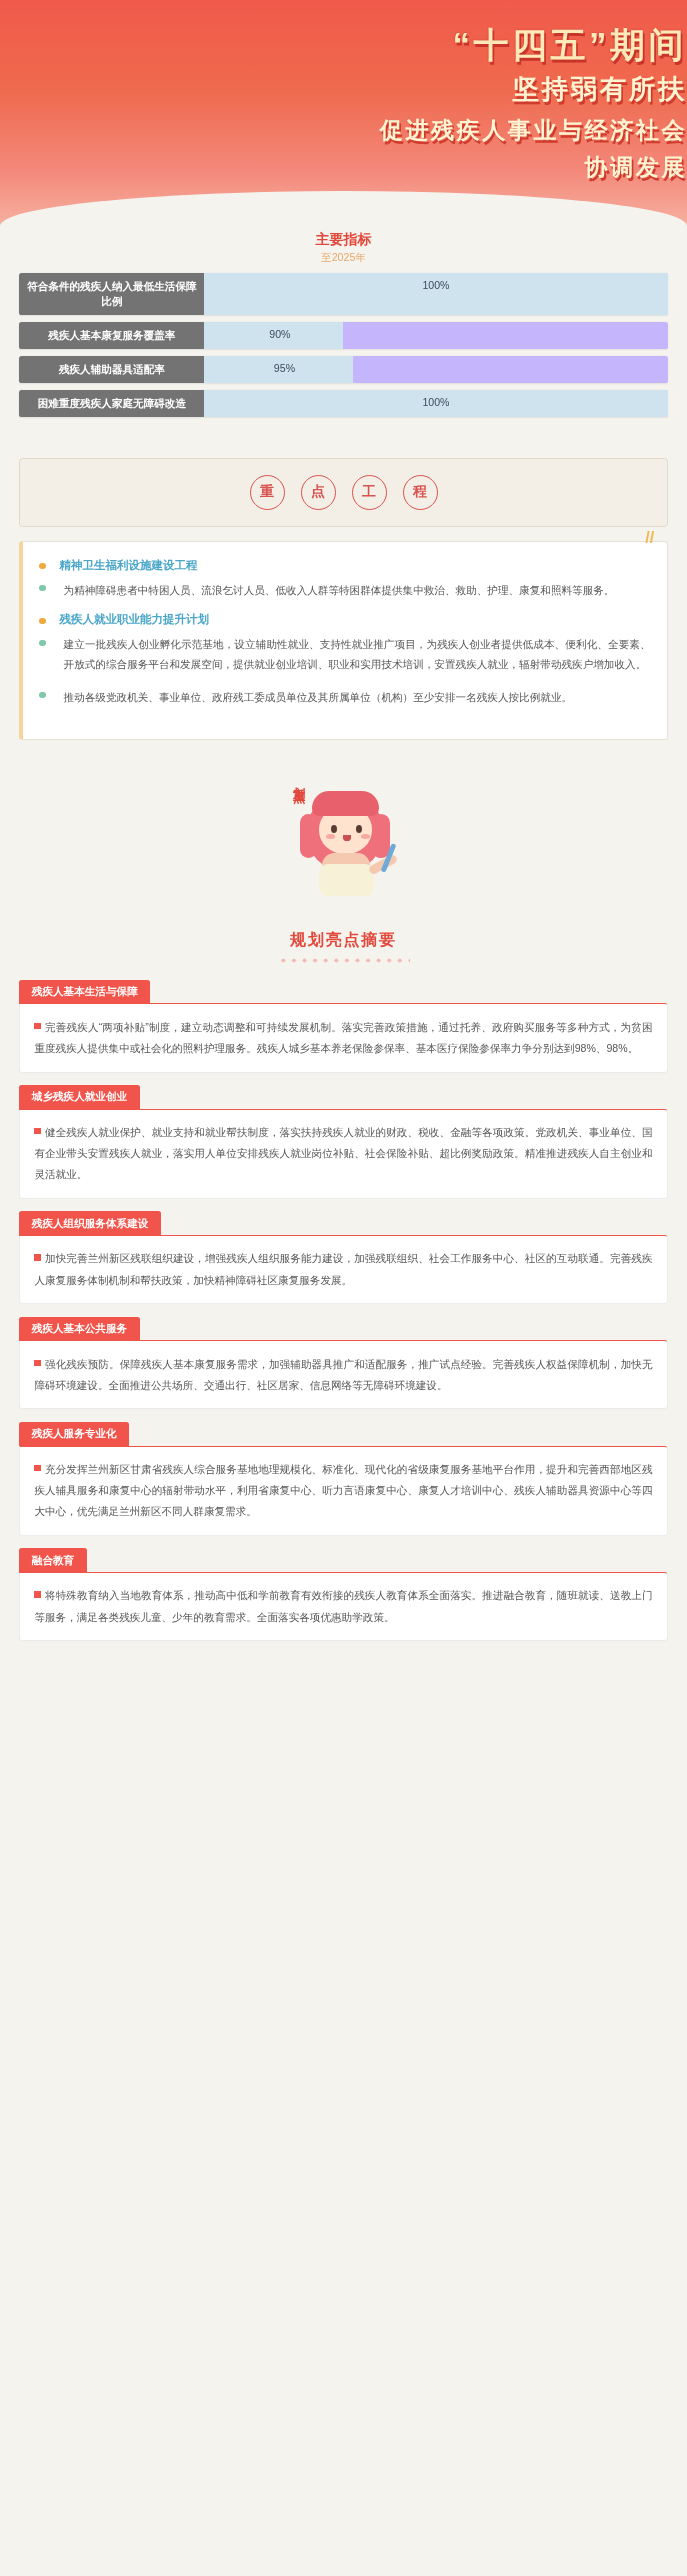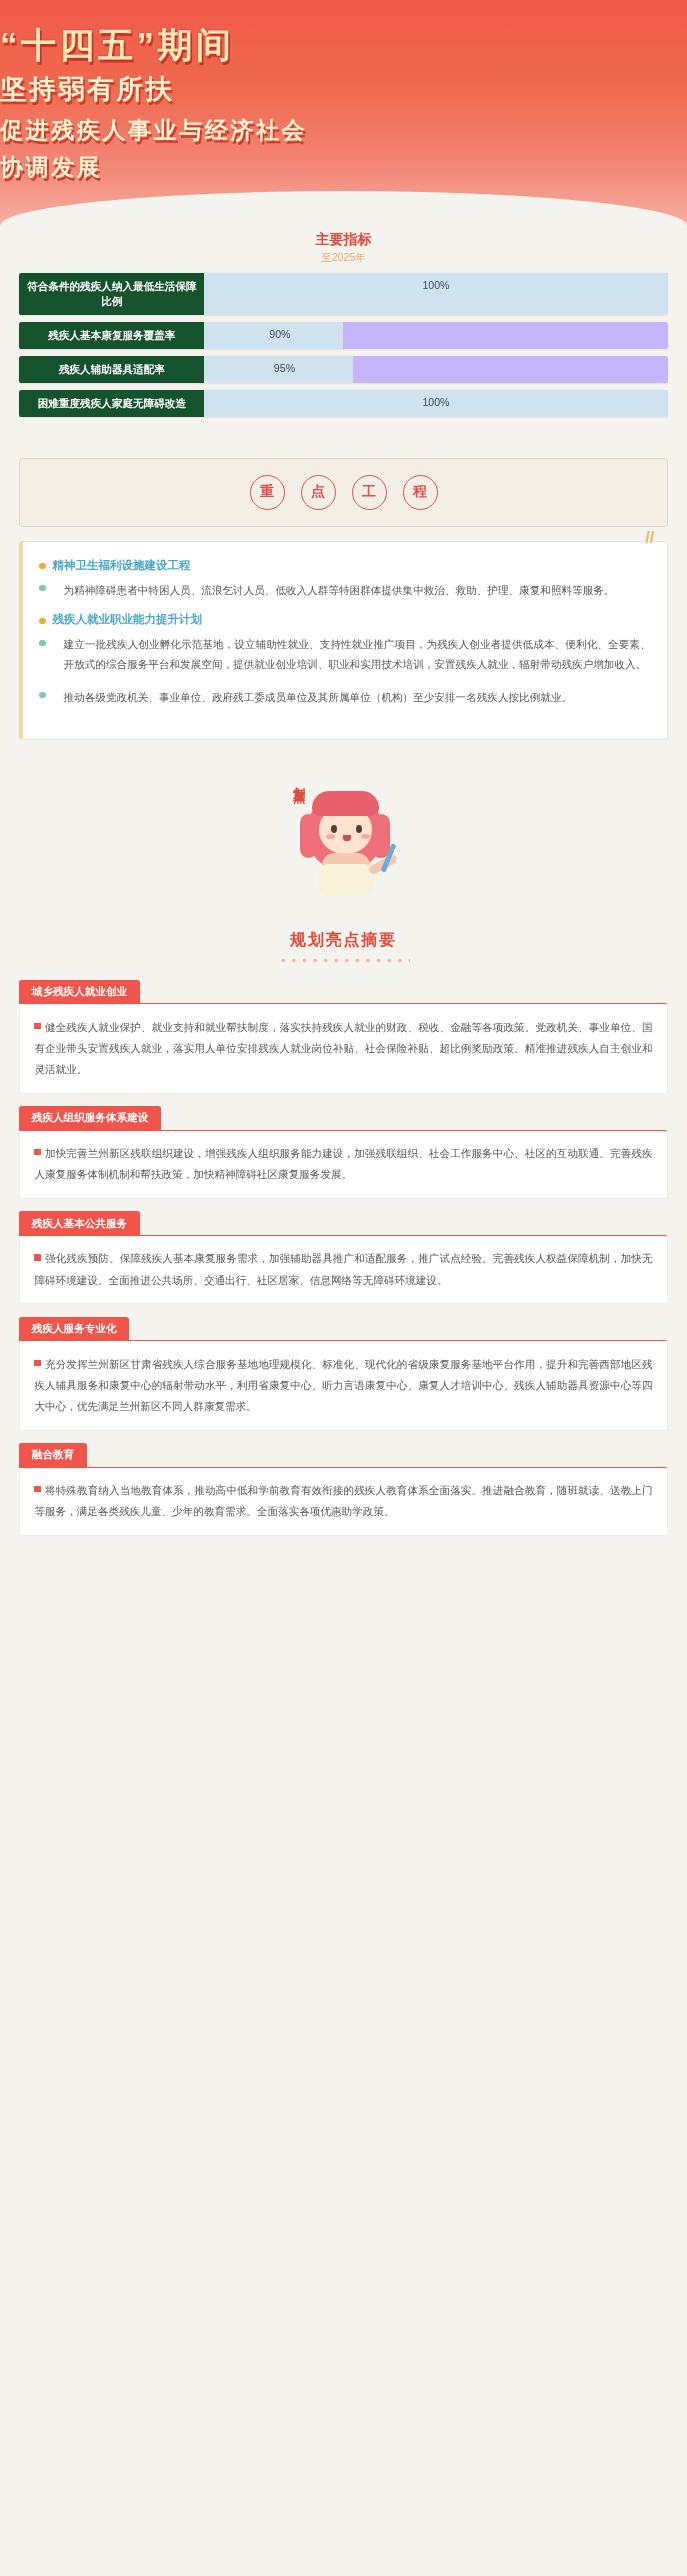--- a/index.html
+++ b/index.html
@@ -8,21 +8,21 @@
     background: #f5f3ee;
     font-family: "Liberation Sans", "DejaVu Sans", sans-serif;
     color: #333;
   }
   .page { width: 687px; position: relative; }
 
   
   .hero {
     background: linear-gradient(180deg,#f05a4a 0%, #ef6a4e 40%, #f3887a 75%, #f6b0a0 100%);
     padding: 23px 0 41px 0;
-    text-align: left;
+    text-align: right;
     position: relative;
     overflow: hidden;
   }
   .hero:after{
     content:"";
     position:absolute;left:0;right:0;bottom:-0.9px;height:35px;
     background:#f5f3ee;
     border-radius:50% 50% 0 0 / 100% 100% 0 0;
   }
   .hero-line1 {
@@ -63,21 +63,21 @@
   .ind-row {
     display:flex;
     align-items:stretch;
     margin-bottom:7px;
     border-radius:2.6px;
     overflow:hidden;
     box-shadow:0 0.9px 1.8px rgba(0,0,0,.08);
   }
   .ind-label {
     width: 185px;
-    background:#14532d;
+    background:#737373;
     color:#fff;
     font-size:10.6px;
     font-weight:bold;
     display:flex;
     align-items:center;
     justify-content:center;
     text-align:center;
     padding:6.2px 7px;
     line-height:1.4;
   }
@@ -135,21 +135,21 @@
   .proj-card:before{
     content:"//";
     position:absolute;right:12.4px;top:-12.4px;
     color:#f0b84f;font-size:16px;font-weight:bold;
   }
   .proj-item{ margin-bottom:12.4px; }
   .proj-title{
     color:#4aa7c9;
     font-size:11.5px;
     font-weight:bold;
-    display:flex;align-items:flex-start;gap:7px;
+    display:flex;align-items:flex-start;gap:14px;
     margin-bottom:7px;
   }
   .proj-body{
     color:#555;
     font-size:10.6px;
     line-height:1.9;
     display:flex;align-items:flex-start;gap:18px;
     text-align:justify;
   }
   .dot-orange, .dot-green{
@@ -355,20 +355,26 @@
       <div class="m-body"></div>
       <div class="m-shirt"></div>
       <div class="m-arm"></div>
       <div class="m-pen"></div>
     </div>
   </div>
 
   <div class="highlight-title">规划亮点摘要</div>
   <div class="dotline"></div>
 
+  <div class="hl-block">
+    <div class="hl-tag">残疾人基本生活与保障</div>
+    <div class="hl-body">
+      <span class="sq"></span><span>完善残疾人“两项补贴”制度，建立动态调整和可持续发展机制。落实完善政策措施，通过托养、政府购买服务等多种方式，为贫困重度残疾人提供集中或社会化的照料护理服务。残疾人城乡基本养老保险参保率、基本医疗保险参保率力争分别达到98%、98%。</span>
+    </div>
+  </div>
 
   <div class="hl-block">
     <div class="hl-tag">城乡残疾人就业创业</div>
     <div class="hl-body">
       <span class="sq"></span><span>健全残疾人就业保护、就业支持和就业帮扶制度，落实扶持残疾人就业的财政、税收、金融等各项政策。党政机关、事业单位、国有企业带头安置残疾人就业，落实用人单位安排残疾人就业岗位补贴、社会保险补贴、超比例奖励政策。精准推进残疾人自主创业和灵活就业。</span>
     </div>
   </div>
 
   <div class="hl-block">
     <div class="hl-tag">残疾人组织服务体系建设</div>

